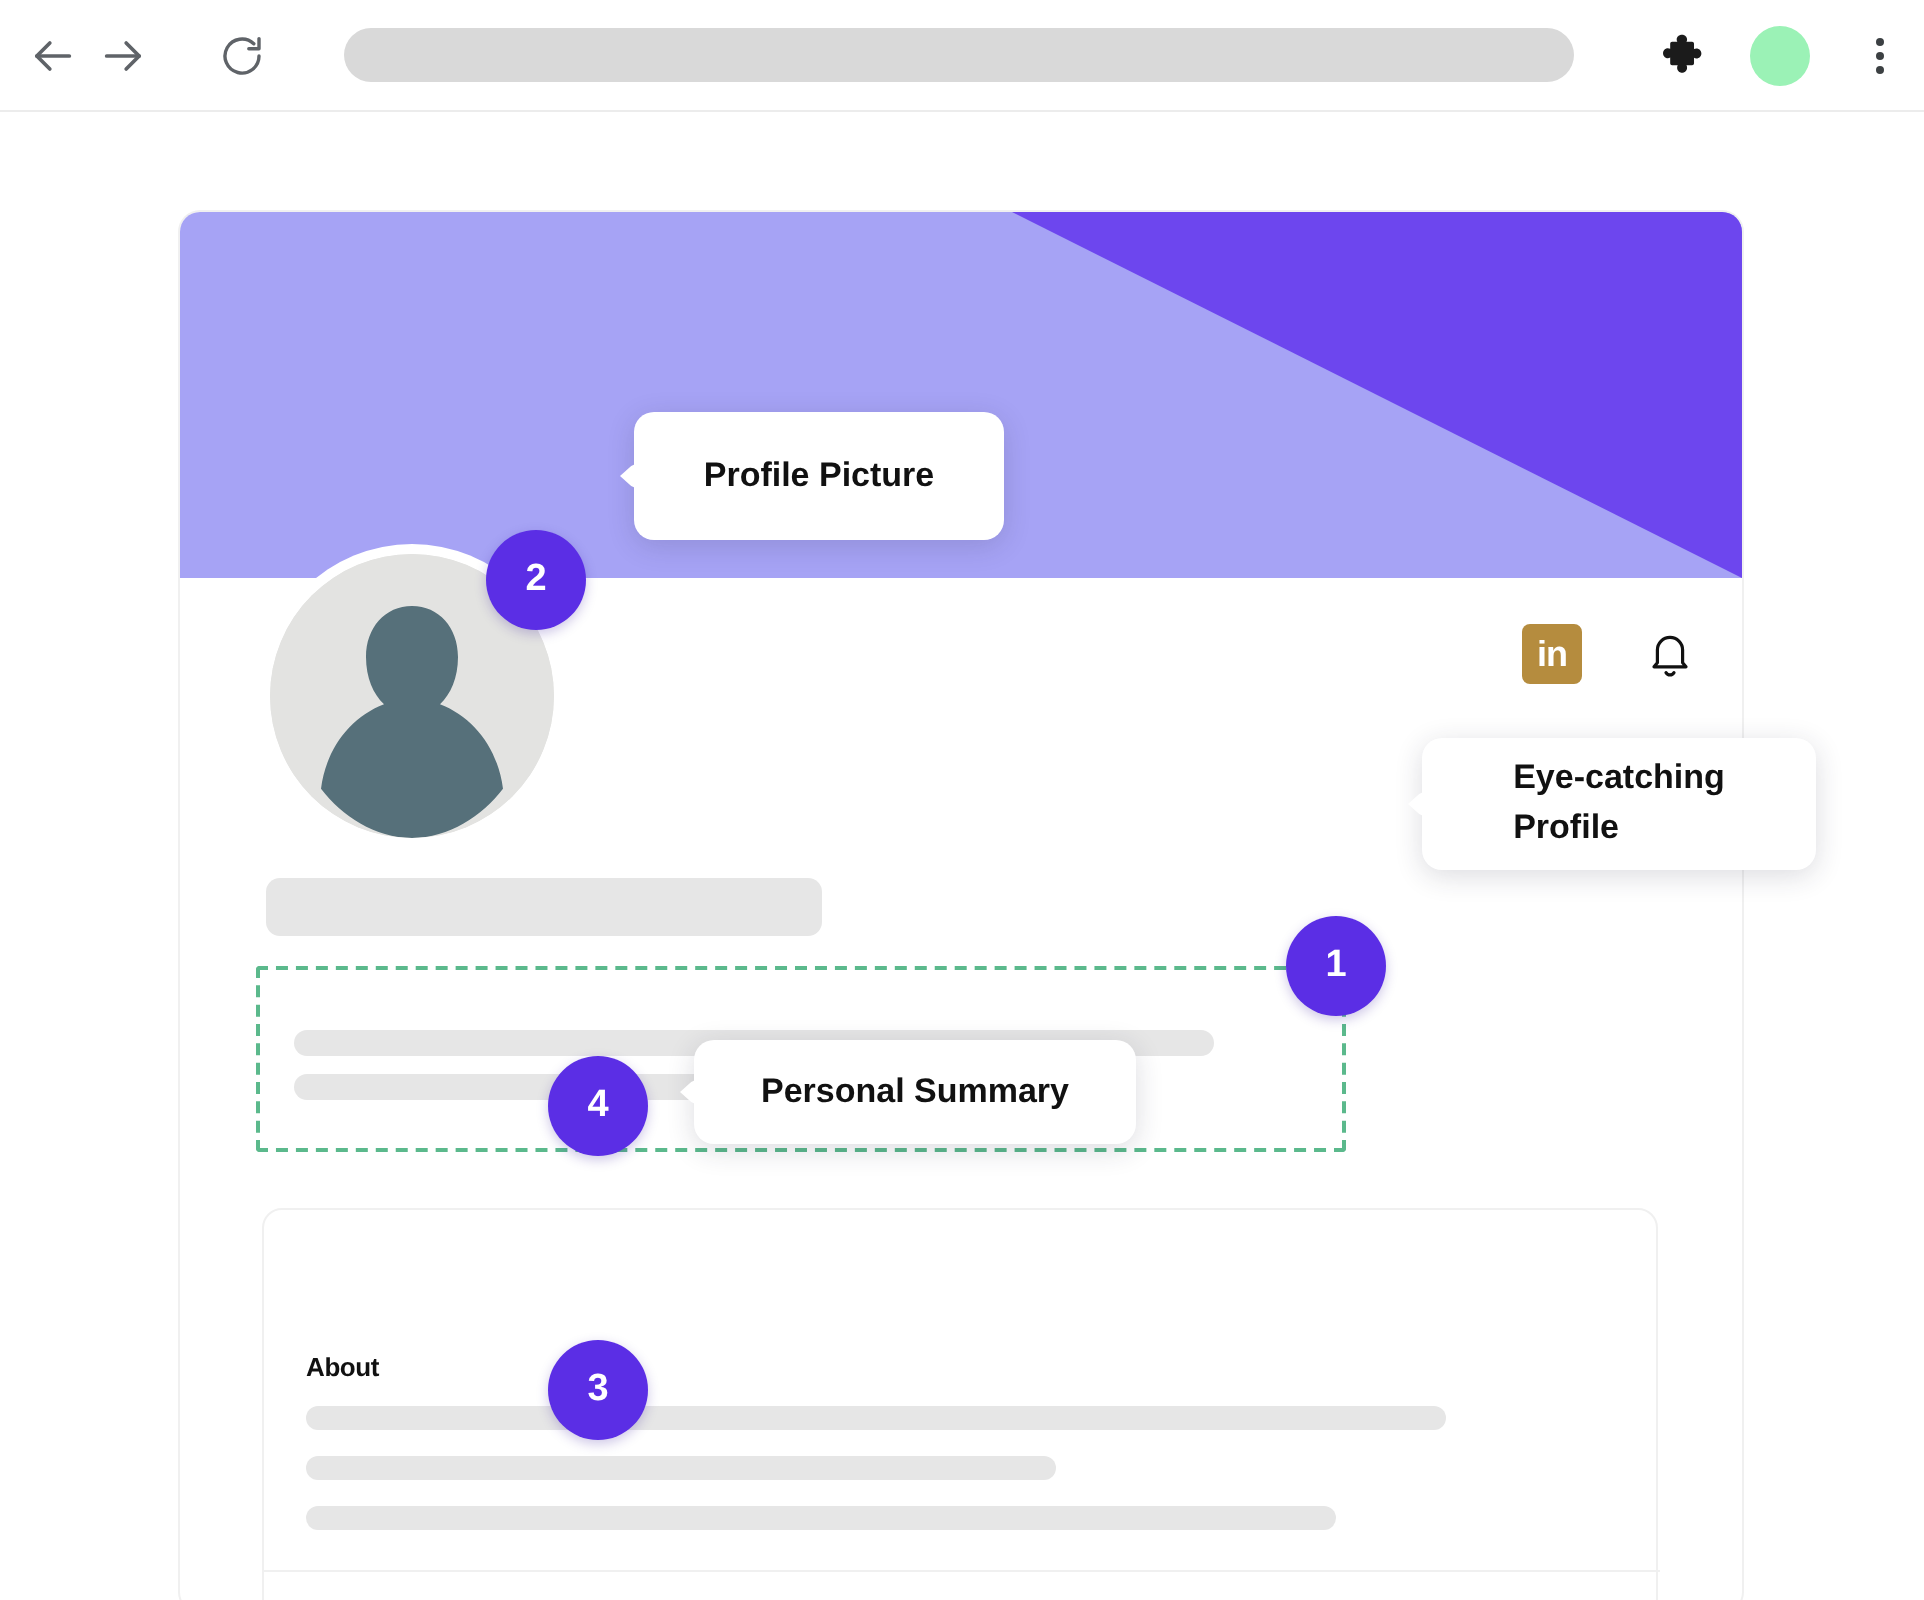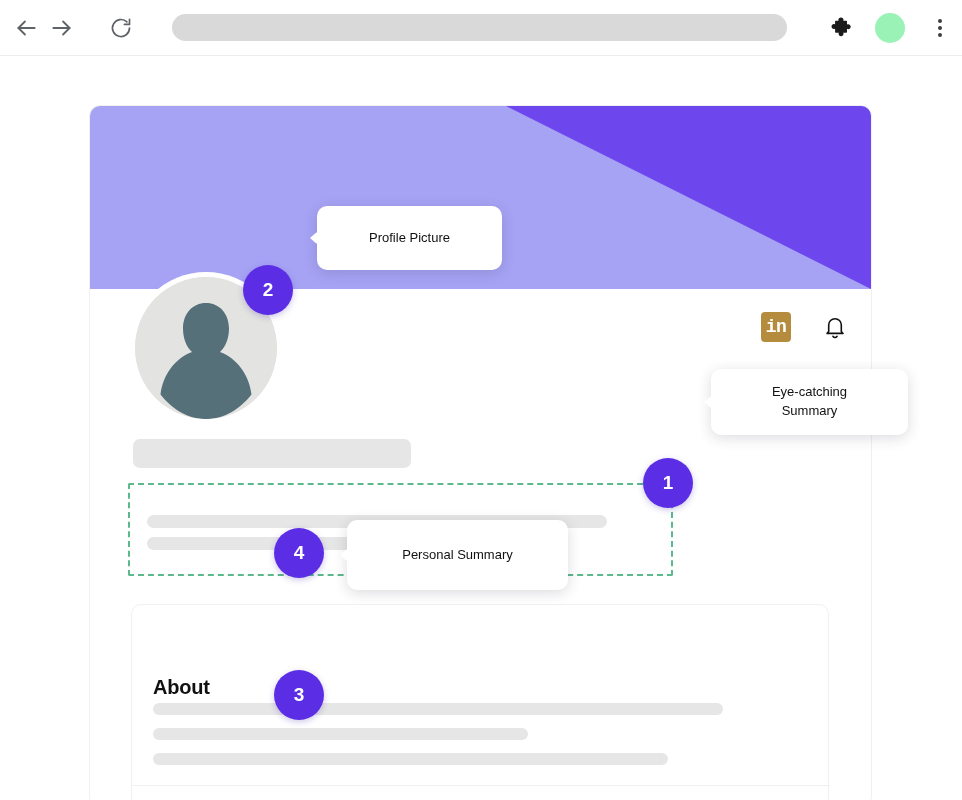--- a/index.html
+++ b/index.html
@@ -138,21 +138,21 @@
   #linkedin-icon {
     width: 30px; height: 30px;
     background: #b58c3e;
     border-radius: 4px;
     display: flex; align-items: center; justify-content: center;
     color: #ffffff;
     font-weight: bold;
     font-size: 18px;
     line-height: 1;
     letter-spacing: -0.5px;
-    font-family: Liberation Mono, monospace;
+    font-family: Liberation Sans, sans-serif;
   }
   #bell-icon { width: 28px; height: 30px; display: flex; align-items: center; justify-content: center; }
 
   
   .ph {
     background: #e6e6e6;
     border-radius: 7px;
   }
   #name-bar {
     position: absolute;
@@ -186,21 +186,21 @@
     left: 41px; top: 498px;
     width: 698px; height: 260px;
     border: 1px solid #f0f0f0;
     border-radius: 10px;
     box-sizing: border-box;
     background: #ffffff;
   }
   .section-title {
     position: absolute;
     font-weight: bold;
-    font-size: 20px;
+    font-size: 13px;
     color: #111111;
     letter-spacing: -0.2px;
   }
   #about-title { left: 21px; top: 71px; }
 
   #section-divider {
     position: absolute;
     left: 0; top: 180px;
     width: 698px; height: 1px;
     background: #f0f0f0;
@@ -222,27 +222,27 @@
     justify-content: center;
     z-index: 20;
     box-shadow: 0 2px 6px rgba(60,30,160,0.25);
   }
   .callout {
     position: absolute;
     background: #ffffff;
     border-radius: 10px;
     box-shadow: 0 3px 14px rgba(40,40,60,0.16);
     color: #111111;
-    font-weight: normal;
-    font-size: 13px;
+    font-weight: bold;
+    font-size: 17px;
     line-height: 1.45;
     display: flex;
     align-items: center;
     justify-content: center;
-    text-align: center;
+    text-align: left;
     z-index: 15;
     box-sizing: border-box;
     padding: 10px 16px;
   }
   .callout::before {
     content: "";
     position: absolute;
     left: -7px;
     top: 50%;
     margin-top: -9px;
@@ -256,21 +256,21 @@
   #badge-1 { left: 643px; top: 401px; }
   #callout-1 { left: 711px; top: 312px; width: 197px; height: 66px; }
 
   #badge-2 { left: 243px; top: 208px; }
   #callout-2 { left: 317px; top: 149px; width: 185px; height: 64px; }
 
   #badge-3 { left: 274px; top: 613px; }
   #callout-3 { left: 346px; top: 605px; width: 260px; height: 72px; }
 
   #badge-4 { left: 274px; top: 471px; }
-  #callout-4 { left: 347px; top: 463px; width: 221px; height: 70px; }
+  #callout-4 { left: 347px; top: 463px; width: 221px; height: 52px; }
 </style>
 </head>
 <body>
 
 <div id="browser-chrome">
 
   <div class="nav-icon" id="back-icon">
     <svg width="26" height="26" viewBox="0 0 24 24" fill="none" stroke="#5f6368" stroke-width="1.7" stroke-linecap="round" stroke-linejoin="round">
       <line x1="20" y1="12" x2="5" y2="12"></line>
       <polyline points="11,18 5,12 11,6"></polyline>
@@ -354,21 +354,21 @@
     </div>
   </div>
 
   <div class="badge" id="badge-2">2</div>
   <div class="callout" id="callout-2">Profile Picture</div>
 
   <div class="badge" id="badge-1">1</div>
   <div class="callout" id="callout-1">
     <span style="display:block">
       <span>Eye-catching</span><br>
-      <span>Summary</span>
+      <span>Profile</span>
     </span>
   </div>
 
   <div class="badge" id="badge-4">4</div>
   <div class="callout" id="callout-4">Personal Summary</div>
 
   <div class="badge" id="badge-3">3</div>
 
 </div>
 

